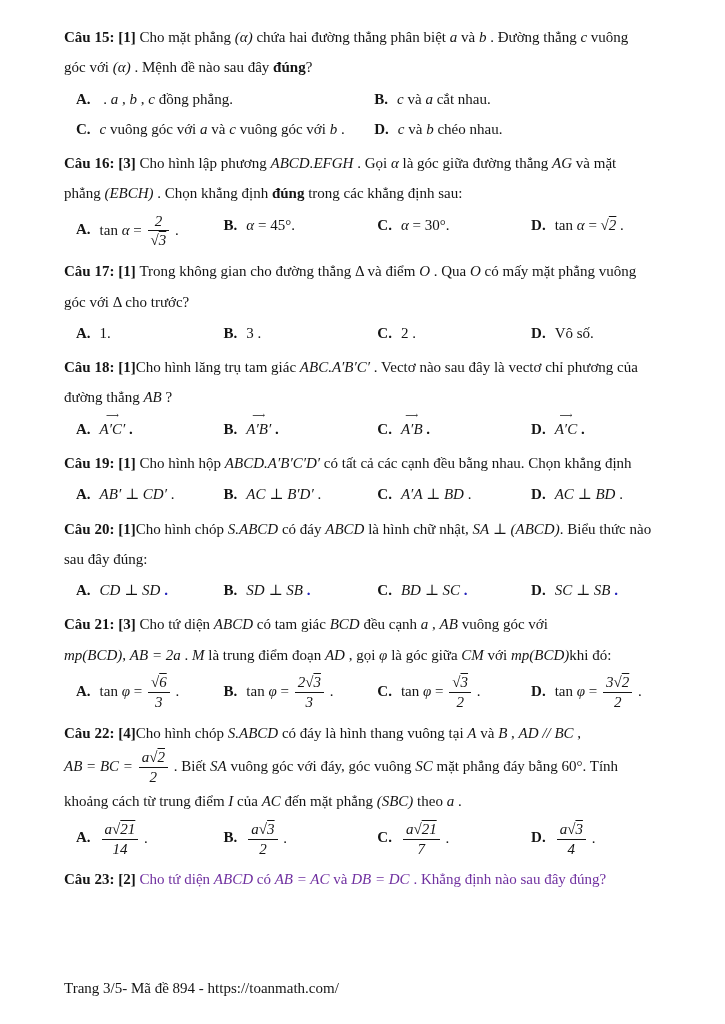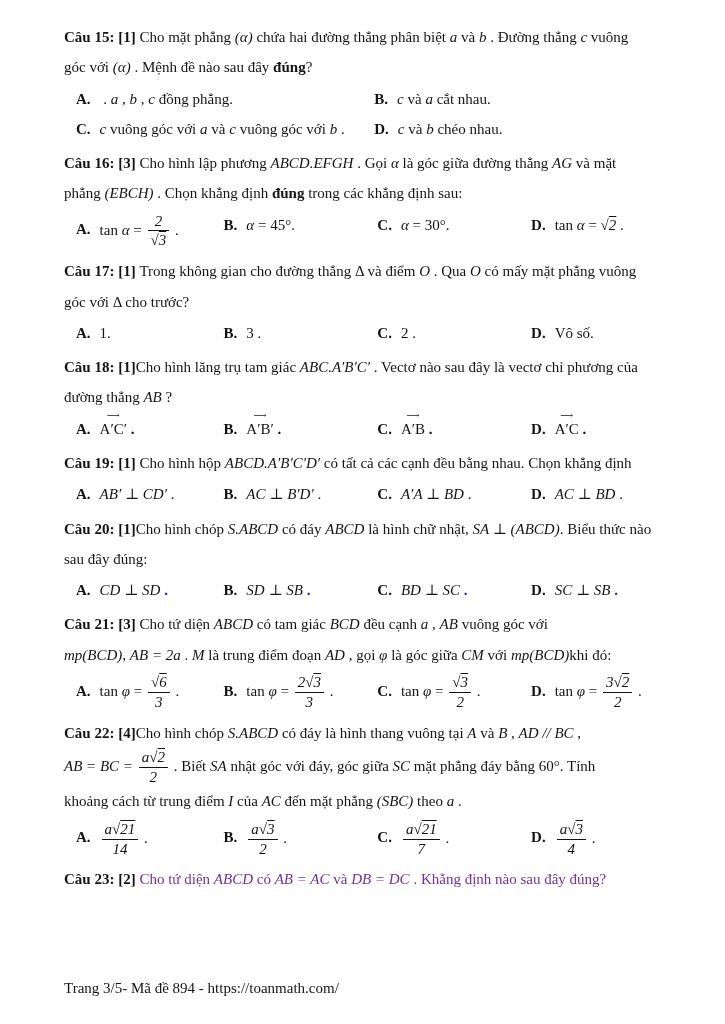--- a/index.html
+++ b/index.html
@@ -20,21 +20,21 @@
   .lbl{font-weight:bold;margin-right:9px;}
   .b{font-weight:bold;}
   .i{font-style:italic;}
   .blue{color:var(--blue,#2222bb);font-weight:bold;}
   .p{color:var(--purple,#7030A0);}
   .frac{display:inline-block;text-align:center;vertical-align:middle;line-height:1.12;margin:1px 2px;}
   .frac .num{display:block;border-bottom:1.3px solid #141414;padding:0 3px 1px;}
   .frac .den{display:block;padding:1px 3px 0;}
   .rad{text-decoration:overline;}
   .sqrt{white-space:nowrap;}
-  .vec{position:relative;display:inline-block;}
+  .vec{position:relative;display:inline-block;font-style:italic;}
   .vec::before{content:"⟶";position:absolute;top:-0.85em;left:0;right:0;font-size:0.6em;text-align:center;}
   .footer{margin-top:auto;text-align:left;line-height:1.6;padding-bottom:10px;}
 </style>
 </head>
 <body>
 
 <div class="page">
   <div id="doc">
       <div class="q">
         <div class="line"><span class="b">Câu 15: [1] </span><span>Cho mặt phẳng </span><span class="i">(α)</span><span> chứa hai đường thẳng phân biệt </span><span class="i">a</span><span> và </span><span class="i">b</span><span> . Đường thẳng </span><span class="i">c</span><span> vuông</span></div>
@@ -100,21 +100,21 @@
         <div class="line"><span class="i">mp(BCD)</span><span>, </span><span class="i">AB = 2a</span><span> . </span><span class="i">M</span><span> là trung điểm đoạn </span><span class="i">AD</span><span> , gọi </span><span class="i">φ</span><span> là góc giữa </span><span class="i">CM</span><span> với </span><span class="i">mp(BCD)</span><span>khi đó:</span></div>
         <div class="opts cols4">
           <div class="opt"><span class="lbl">A.</span><span>tan </span><span class="i">φ</span><span> = </span><span class="i"><span class="frac"><span class="num"><span class="sqrt">√<span class="rad">6</span></span></span><span class="den">3</span></span></span><span> .</span></div>
           <div class="opt"><span class="lbl">B.</span><span>tan </span><span class="i">φ</span><span> = </span><span class="i"><span class="frac"><span class="num">2<span class="sqrt">√<span class="rad">3</span></span></span><span class="den">3</span></span></span><span> .</span></div>
           <div class="opt"><span class="lbl">C.</span><span>tan </span><span class="i">φ</span><span> = </span><span class="i"><span class="frac"><span class="num"><span class="sqrt">√<span class="rad">3</span></span></span><span class="den">2</span></span></span><span> .</span></div>
           <div class="opt"><span class="lbl">D.</span><span>tan </span><span class="i">φ</span><span> = </span><span class="i"><span class="frac"><span class="num">3<span class="sqrt">√<span class="rad">2</span></span></span><span class="den">2</span></span></span><span> .</span></div>
         </div>
       </div>
       <div class="q">
         <div class="line"><span class="b">Câu 22: [4]</span><span>Cho hình chóp </span><span class="i">S.ABCD</span><span> có đáy là hình thang vuông tại </span><span class="i">A</span><span> và </span><span class="i">B</span><span> , </span><span class="i">AD</span><span class="i"> // </span><span class="i">BC</span><span> ,</span></div>
-        <div class="line"><span class="i">AB = BC = </span><span class="i"><span class="frac"><span class="num">a<span class="sqrt">√<span class="rad">2</span></span></span><span class="den">2</span></span></span><span> . Biết </span><span class="i">SA</span><span> nhật góc với đáy, góc giữa </span><span class="i">SC</span><span> mặt phẳng đáy bằng </span><span>60°</span><span>. Tính</span></div>
+        <div class="line"><span class="i">AB = BC = </span><span class="i"><span class="frac"><span class="num">a<span class="sqrt">√<span class="rad">2</span></span></span><span class="den">2</span></span></span><span> . Biết </span><span class="i">SA</span><span> vuông góc với đáy, góc vuông </span><span class="i">SC</span><span> mặt phẳng đáy bằng </span><span>60°</span><span>. Tính</span></div>
         <div class="line"><span>khoảng cách từ trung điểm </span><span class="i">I</span><span> của </span><span class="i">AC</span><span> đến mặt phẳng </span><span class="i">(SBC)</span><span> theo </span><span class="i">a</span><span> .</span></div>
         <div class="opts cols4">
           <div class="opt"><span class="lbl">A.</span><span class="i"><span class="frac"><span class="num">a<span class="sqrt">√<span class="rad">21</span></span></span><span class="den">14</span></span></span><span> .</span></div>
           <div class="opt"><span class="lbl">B.</span><span class="i"><span class="frac"><span class="num">a<span class="sqrt">√<span class="rad">3</span></span></span><span class="den">2</span></span></span><span> .</span></div>
           <div class="opt"><span class="lbl">C.</span><span class="i"><span class="frac"><span class="num">a<span class="sqrt">√<span class="rad">21</span></span></span><span class="den">7</span></span></span><span> .</span></div>
           <div class="opt"><span class="lbl">D.</span><span class="i"><span class="frac"><span class="num">a<span class="sqrt">√<span class="rad">3</span></span></span><span class="den">4</span></span></span><span> .</span></div>
         </div>
       </div>
       <div class="q">
         <div class="line"><span class="b">Câu 23: [2] </span><span class="p">Cho tứ diện </span><span class="i p">ABCD</span><span class="p"> có </span><span class="i p">AB = AC</span><span class="p"> và </span><span class="i p">DB = DC</span><span class="p"> . Khẳng định nào sau đây đúng?</span></div>

